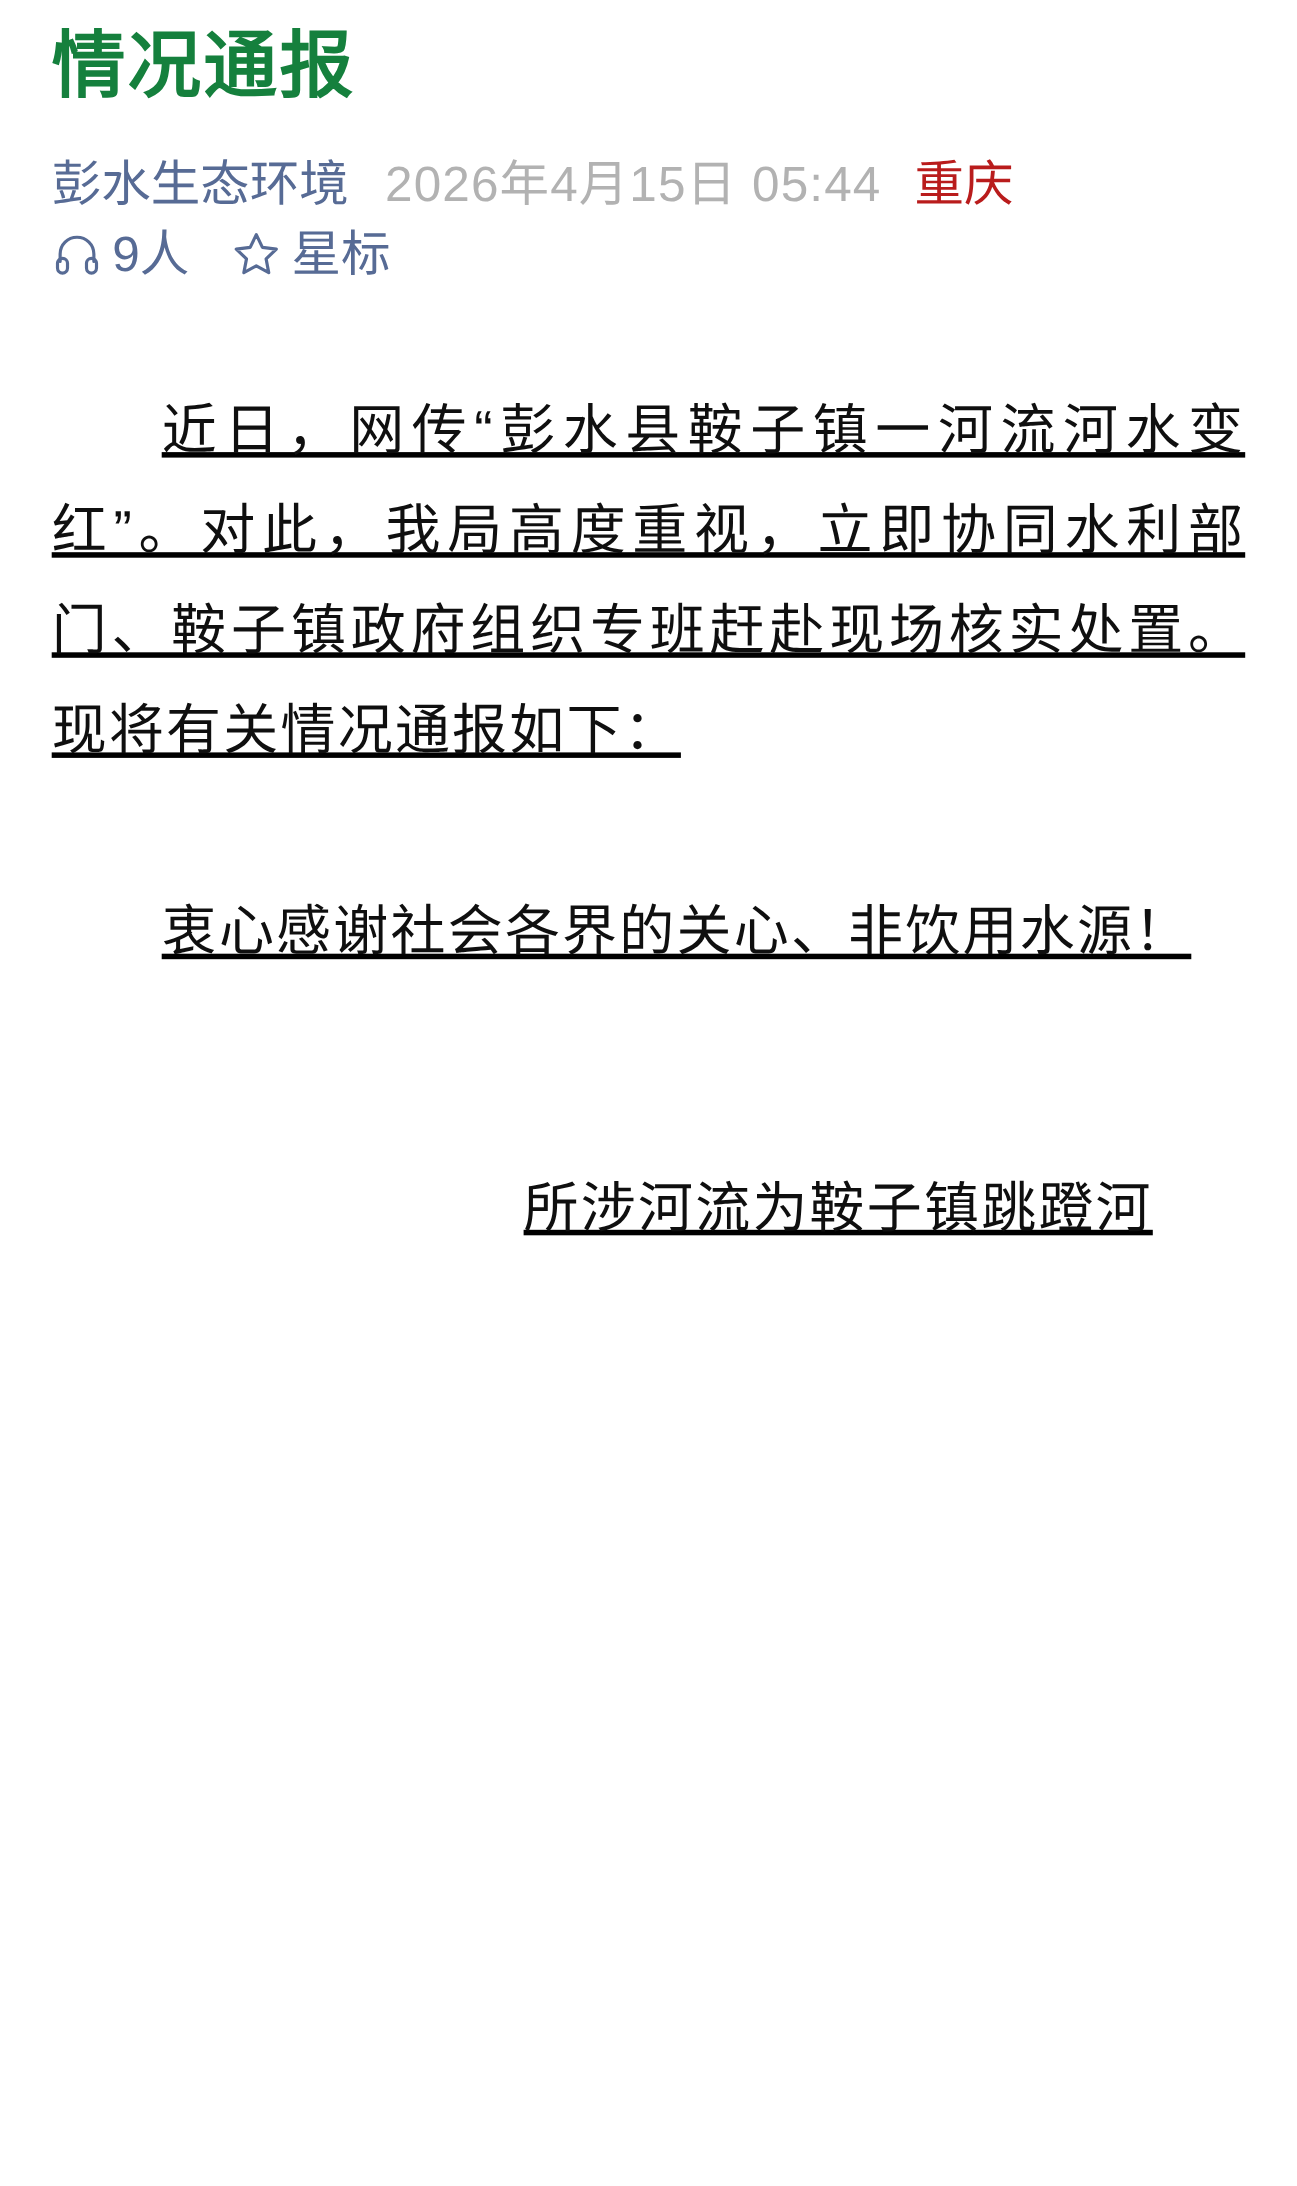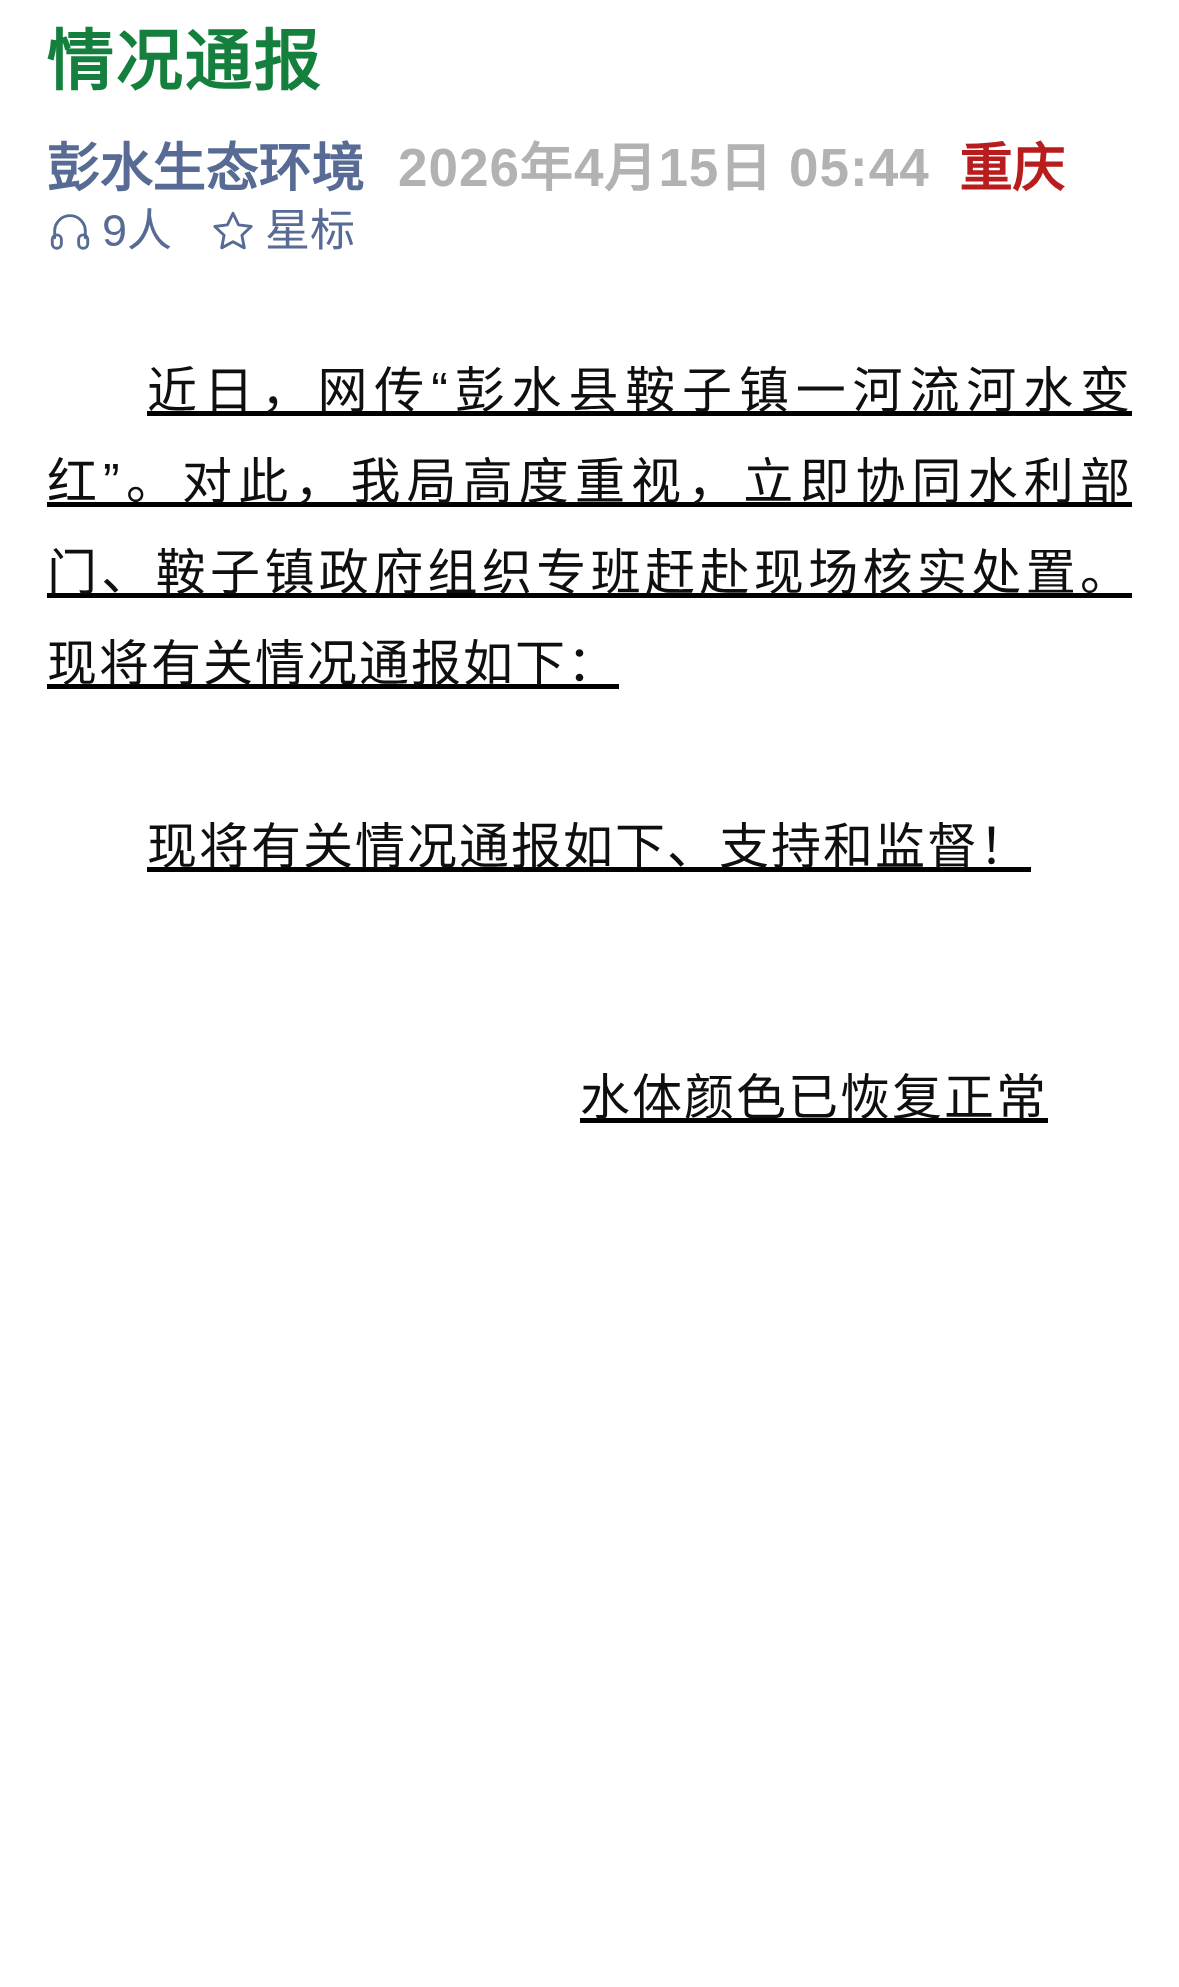--- a/index.html
+++ b/index.html
@@ -16,24 +16,23 @@
     font-size: 67px;
     line-height: 90px;
     font-weight: 700;
     color: #15803d;
     letter-spacing: 2px;
   }
   .byline {
     margin-top: 30px;
     display: flex;
     align-items: baseline;
-    font-size: 53px;
+    font-size: 45px;
     line-height: 63px;
     white-space: nowrap;
-    font-weight: bold;
   }
   .author {
     color: #576b95;
     text-decoration: none;
     margin-right: 33px;
     cursor: pointer;
   }
   .pub-date {
     color: #b2b2b2;
     letter-spacing: 1px;
@@ -107,17 +106,17 @@
         <svg viewBox="0 0 48 48" fill="none" stroke="#576b95" stroke-width="3" stroke-linejoin="round">
           <path d="M24 5.5l5.8 12.1 13.2 1.7-9.7 9.2 2.5 13.1L24 35.2l-11.8 6.4 2.5-13.1-9.7-9.2 13.2-1.7z"></path>
         </svg>
       </span>
       <span>星标</span>
     </span>
   </div>
 
   <div class="content">
     <p>近日，网传“彭水县鞍子镇一河流河水变红”。对此，我局高度重视，立即协同水利部门、鞍子镇政府组织专班赶赴现场核实处置。现将有关情况通报如下：</p>
-    <p>现将有关情况通报如下、支持和监督！</p>
-    <p class="signature">水体颜色已恢复正常</p>
+    <p>衷心感谢社会各界的关心、非饮用水源！</p>
+    <p class="signature">所涉河流为鞍子镇跳蹬河</p>
   </div>
 
 </div>
 
 </body></html>

